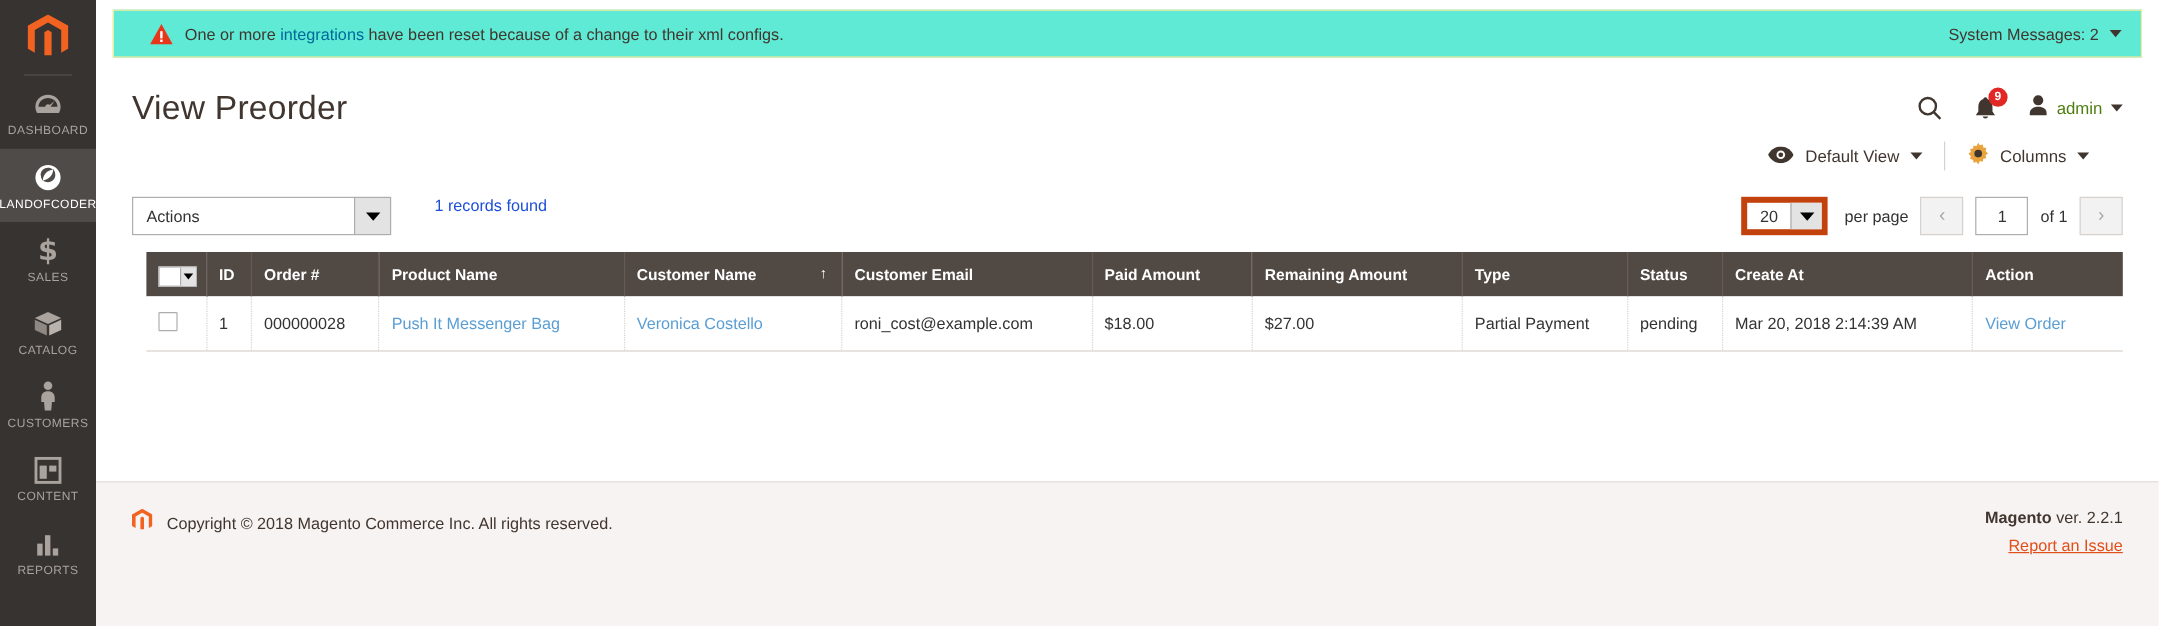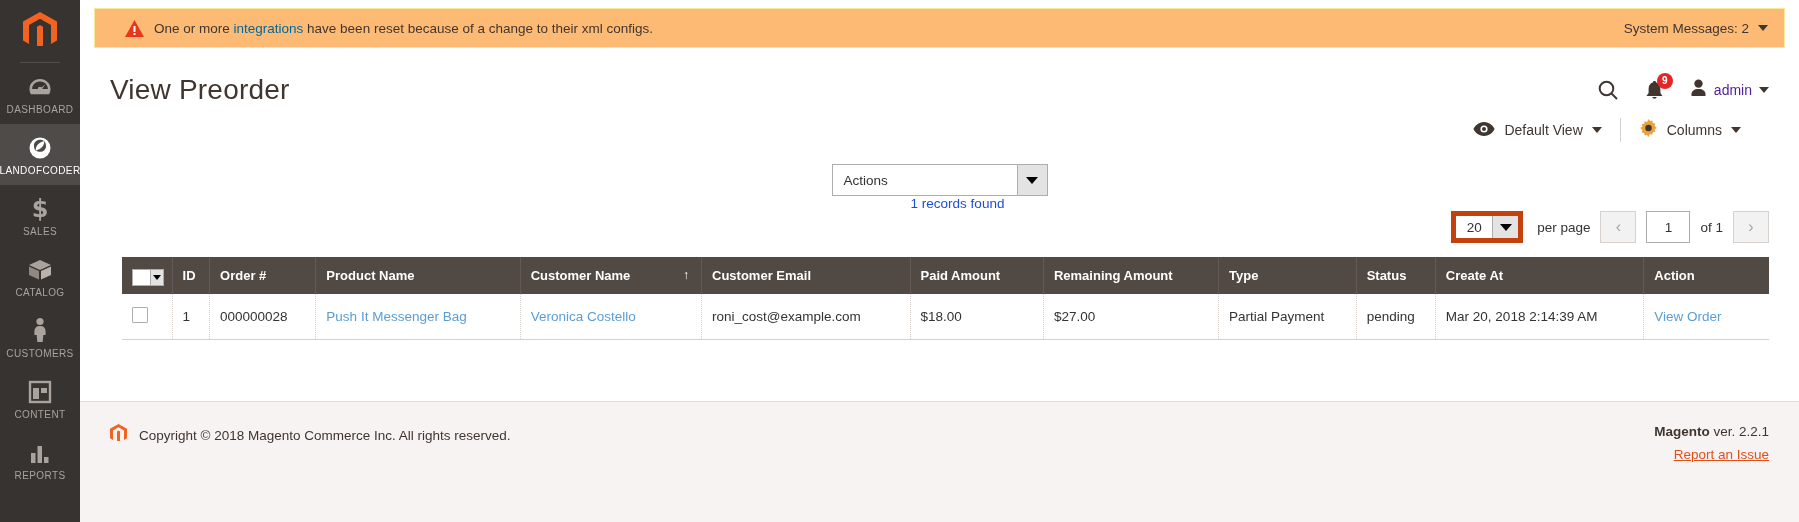--- a/index.html
+++ b/index.html
@@ -40,21 +40,21 @@
     text-transform: uppercase; line-height: 11px; text-align: center;
   }
   .nav-item.active .nav-label { color: #ffffff; }
 
   
   .main { flex: 1; height: 522px; background: #ffffff; position: relative; overflow: hidden; }
 
   
   .msgbar {
     margin: 8px 14px 0 14px;
-    background: #fdba74; border: 1px solid #f2e999;
+    background: #5eead4; border: 1px solid #f2e999;
     height: 40px; display: flex; align-items: center;
     padding: 0 12px 0 30px;
   }
   .warn-icon { margin-right: 10px; display: flex; align-items: center; }
   .msg-text { font-size: 13.5px; color: #41362f; }
   .msg-text a { color: #00699a; text-decoration: none; }
   .sysmsg {
     margin-left: auto; font-size: 13.5px; color: #41362f;
     display: flex; align-items: center; gap: 9px; cursor: pointer; padding-right: 4px;
   }
@@ -71,36 +71,36 @@
   .page-title { font-size: 28px; font-weight: 400; color: #41362f; letter-spacing: .2px; }
   .head-actions { margin-left: auto; display: flex; align-items: center; gap: 26px; }
   .icon-btn { cursor: pointer; display: flex; align-items: center; position: relative; }
   .badge {
     position: absolute; top: -7px; right: -9px;
     background: #e22626; color: #fff; font-size: 10px; font-weight: bold;
     border-radius: 50%; min-width: 16px; height: 16px;
     display: flex; align-items: center; justify-content: center; padding: 0 3px;
   }
   .admin-btn { display: flex; align-items: center; gap: 7px; cursor: pointer; }
-  .admin-name { font-size: 14px; color: #4c1d95; }
+  .admin-name { font-size: 14px; color: #4d7c0f; }
 
   
   .view-controls {
     display: flex; align-items: center; justify-content: flex-end;
     gap: 0; padding: 8px 40px 0 30px;
   }
   .vc-btn {
     display: flex; align-items: center; gap: 9px; cursor: pointer;
     font-size: 14px; color: #41362f; padding: 0 18px;
   }
   .vc-sep { width: 1px; height: 24px; background: #d6d1cc; }
 
   
   .toolbar {
-    display: flex; align-items: center; padding: 22px 30px 0 30px; flex-direction: column;
+    display: flex; padding: 22px 30px 0 30px;
   }
   .actions-select {
     display: flex; width: 216px; height: 32px; border: 1px solid #adadad; background: #fff;
     cursor: pointer;
   }
   .actions-label {
     flex: 1; display: flex; align-items: center; padding-left: 11px;
     font-size: 13.5px; color: #333;
   }
   .actions-arrow {

